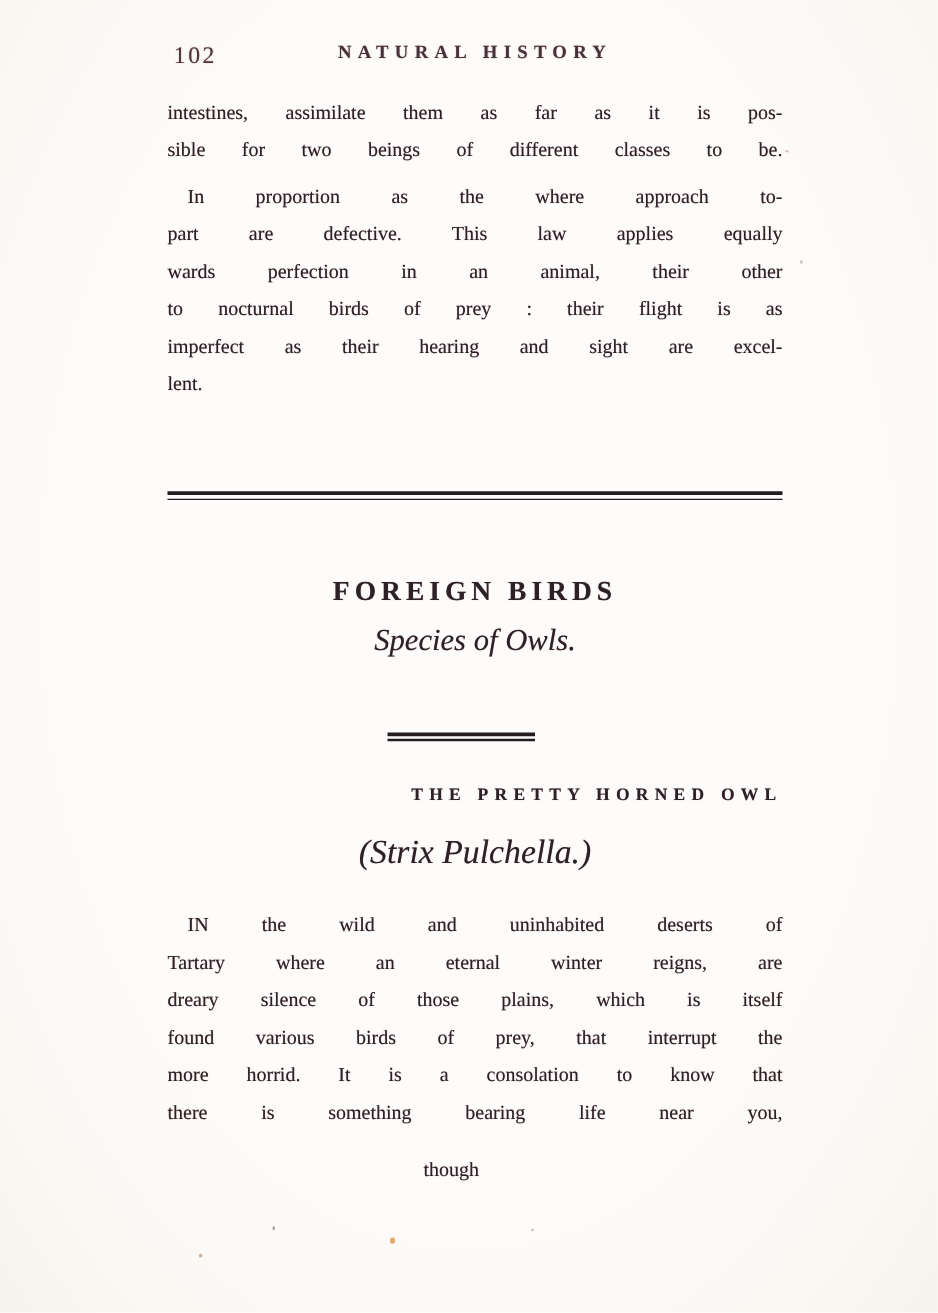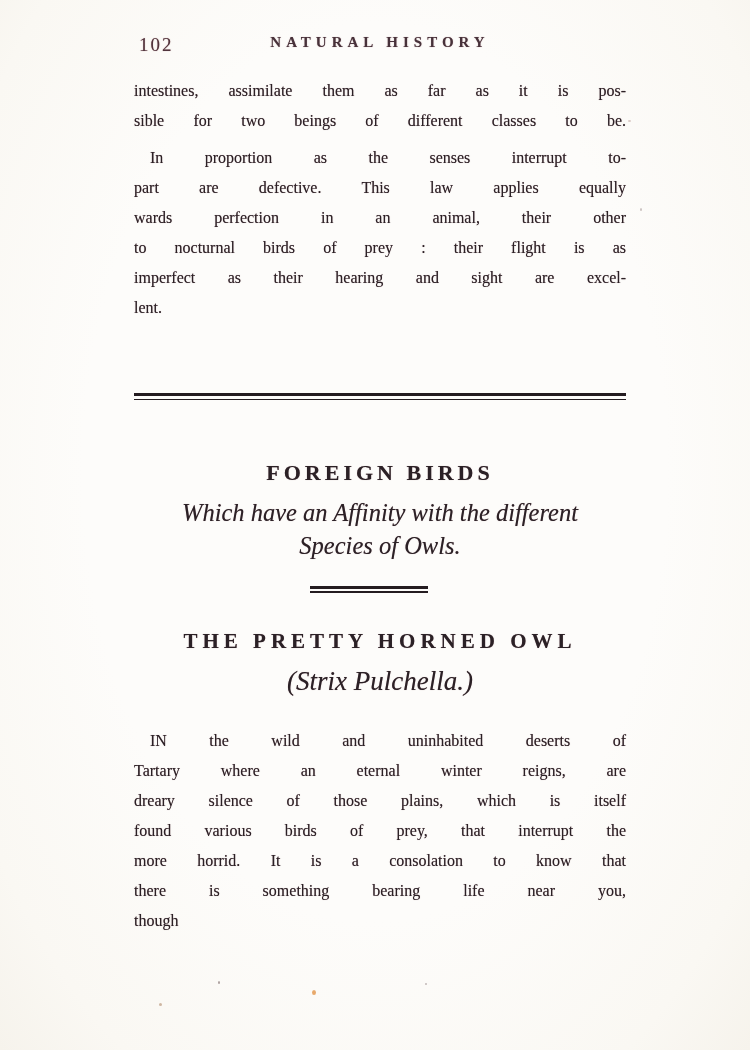--- a/index.html
+++ b/index.html
@@ -52,22 +52,23 @@
   }
   .tline {
     text-align: justify;
     text-align-last: justify;
     white-space: nowrap;
     text-justify: inter-word;
   }
   .tline.indent { padding-left: 16px; }
   .tline.loose  { text-align-last: left; white-space: normal; }
   .catchword {
-    text-align: left;
+    text-align: center;
     padding-right: 38px;
+    margin-top: 16px;
   }
   
   .rule-long {
     top: 393px;
     height: 3px;
     border-top: 3px solid #241c20;
     border-bottom: 1.5px solid #241c20;
   }
   .rule-short {
     position: absolute;
@@ -89,22 +90,22 @@
   .section-subtitle {
     top: 496px;
     text-align: center;
     font-style: italic;
     font-size: 24.5px;
     line-height: 33px;
   }
   
   .article-title {
     top: 629px;
-    text-align: center;
-    font-size: 21px;
+    text-align: right;
+    font-size: 14px;
     font-weight: 700;
     letter-spacing: 5px;
   }
   .article-latin {
     top: 666px;
     text-align: center;
     font-style: italic;
     font-size: 27px;
   }
   .par-1 { top: 76px; }
@@ -131,33 +132,32 @@
     <span class="page-number ink">102</span>
     <div class="header-title">NATURAL HISTORY</div>
   </div>
 
   <div class="column body-par ink par-1">
     <div class="tline">intestines, assimilate them as far as it is pos-</div>
     <div class="tline">sible for two beings of different classes to be.</div>
   </div>
 
   <div class="column body-par ink par-2">
-    <div class="tline indent">In proportion as the senses interrupt to-</div>
+    <div class="tline indent">In proportion as the where approach to-</div>
     <div class="tline">part are defective.  This law applies equally</div>
     <div class="tline">wards perfection in an animal, their other</div>
     <div class="tline">to nocturnal birds of prey :  their flight is as</div>
     <div class="tline">imperfect as their hearing and sight are excel-</div>
     <div class="tline loose">lent.</div>
   </div>
 
   <div class="column rule-long"></div>
 
   <div class="column section-heading ink">FOREIGN BIRDS</div>
   <div class="column section-subtitle ink">
-    <div>Which have an  Affinity with the different</div>
     <div>Species of  Owls.</div>
   </div>
 
   <div class="rule-short"></div>
 
   <div class="column article-title ink">THE PRETTY HORNED OWL</div>
   <div class="column article-latin ink">(Strix Pulchella.)</div>
 
   <div class="column body-par ink par-3">
     <div class="tline indent">IN the wild and uninhabited  deserts of</div>

